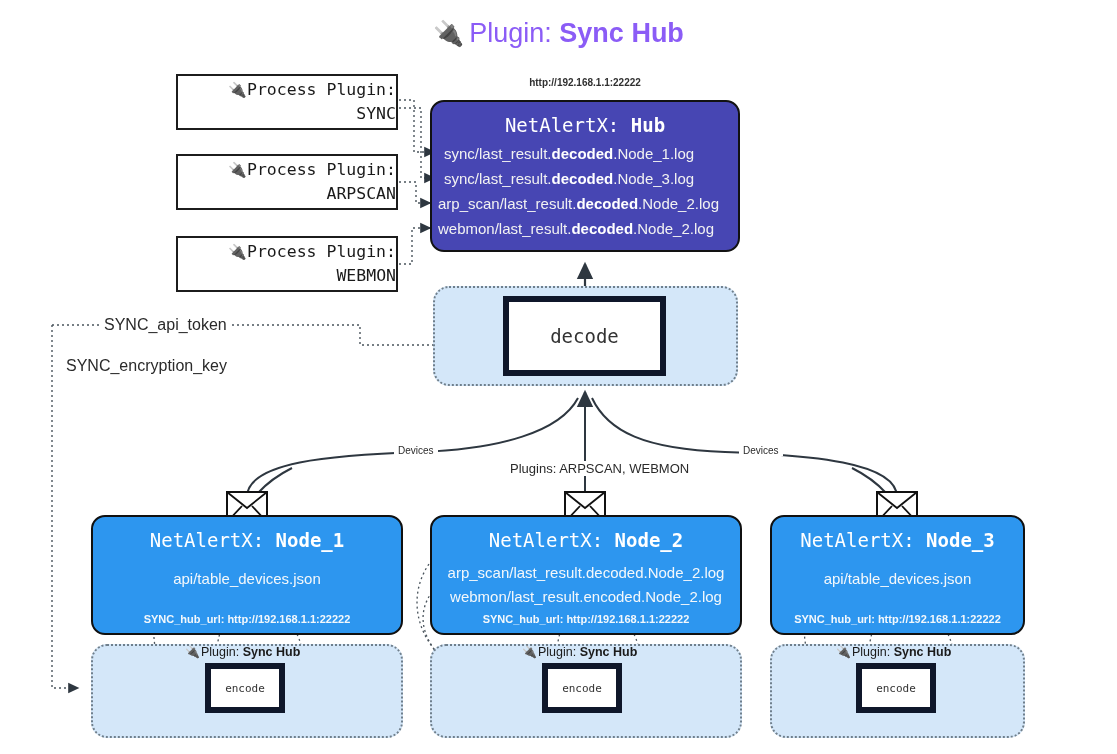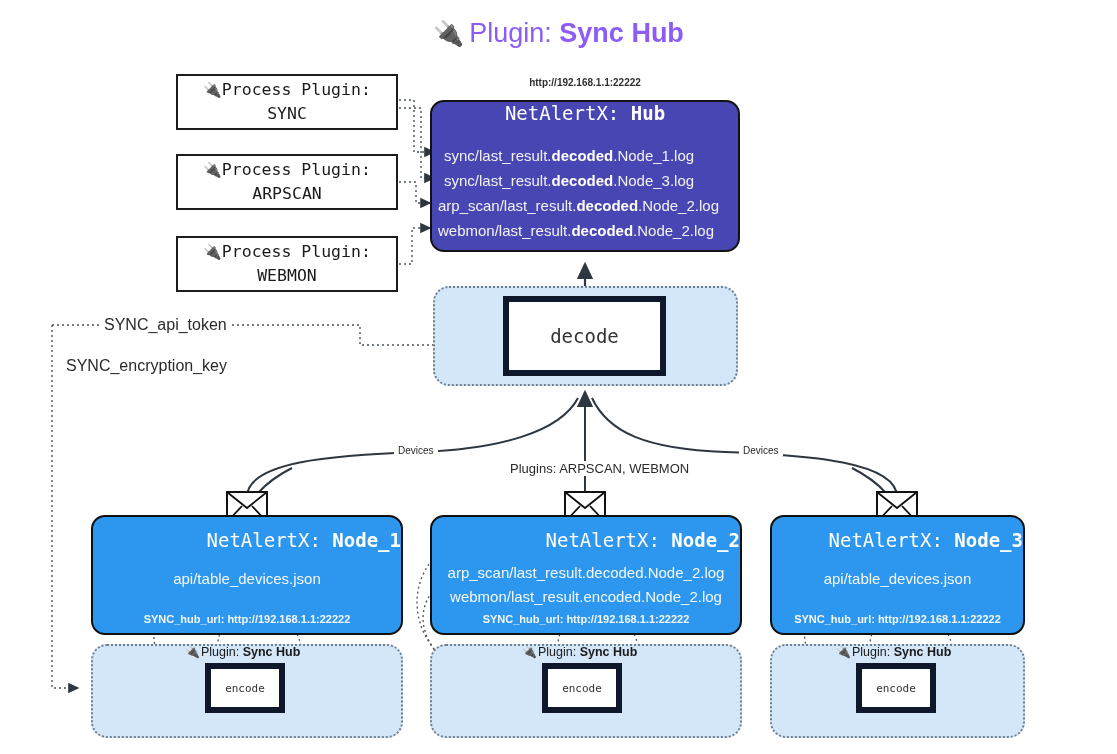--- a/index.html
+++ b/index.html
@@ -26,43 +26,43 @@
 
   
   .procbox {
     position:absolute;
     border:2px solid #1c1c1c;
     background:#ffffff;
     font-family:"DejaVu Sans Mono", monospace;
     font-size:16.5px;
     color:#1a1a1a;
     display:flex; flex-direction:column;
-    align-items:center; justify-content:center;
+    align-items:flex-end; justify-content:center;
     line-height:1.45;
     text-align:center;
   }
   .procbox .l1 { white-space:nowrap; }
   .procbox .l1 .plug { font-family:"DejaVu Sans", sans-serif; font-size:15px; }
   .procbox .l2 { white-space:nowrap; }
 
   
   .hub {
     position:absolute;
     background:#4746b3;
     border:2px solid #121212;
     border-radius:14px;
     color:#ffffff;
   }
   .hub .hubtitle {
     font-family:"DejaVu Sans Mono", monospace;
     font-size:19px; text-align:center;
-    margin-top:0; white-space:nowrap;
+    margin-top:12px; white-space:nowrap;
   }
   .hub .hubtitle b { font-weight:bold; }
-  .hub .loglist { margin-top:20px; }
+  .hub .loglist { margin-top:6px; }
   .hub .logline {
     font-size:15px; color:#f2f2f2;
     padding-left:12px; white-space:nowrap;
     line-height:1.66;
   }
   .hub .logline b { font-weight:bold; color:#ffffff; }
   .hub .logline.wide { padding-left:6px; }
 
   .hub-url {
     position:absolute;
@@ -99,21 +99,21 @@
   
   .node {
     position:absolute;
     background:#2d96ef;
     border:2px solid #101010;
     border-radius:14px;
     color:#ffffff;
   }
   .node .ntitle {
     font-family:"DejaVu Sans Mono", monospace;
-    font-size:19px; text-align:right;
+    font-size:19px; text-align:center;
     margin-top:12px; white-space:nowrap;
   }
   .node .ntitle b { font-weight:bold; }
   .node .nline {
     font-size:15px; color:#f4f8fb; text-align:center;
     white-space:nowrap; line-height:1.62;
   }
   .node .nfoot {
     position:absolute; left:0; bottom:8px; width:100%;
     font-size:11px; font-weight:bold; color:#f3f8fc;

